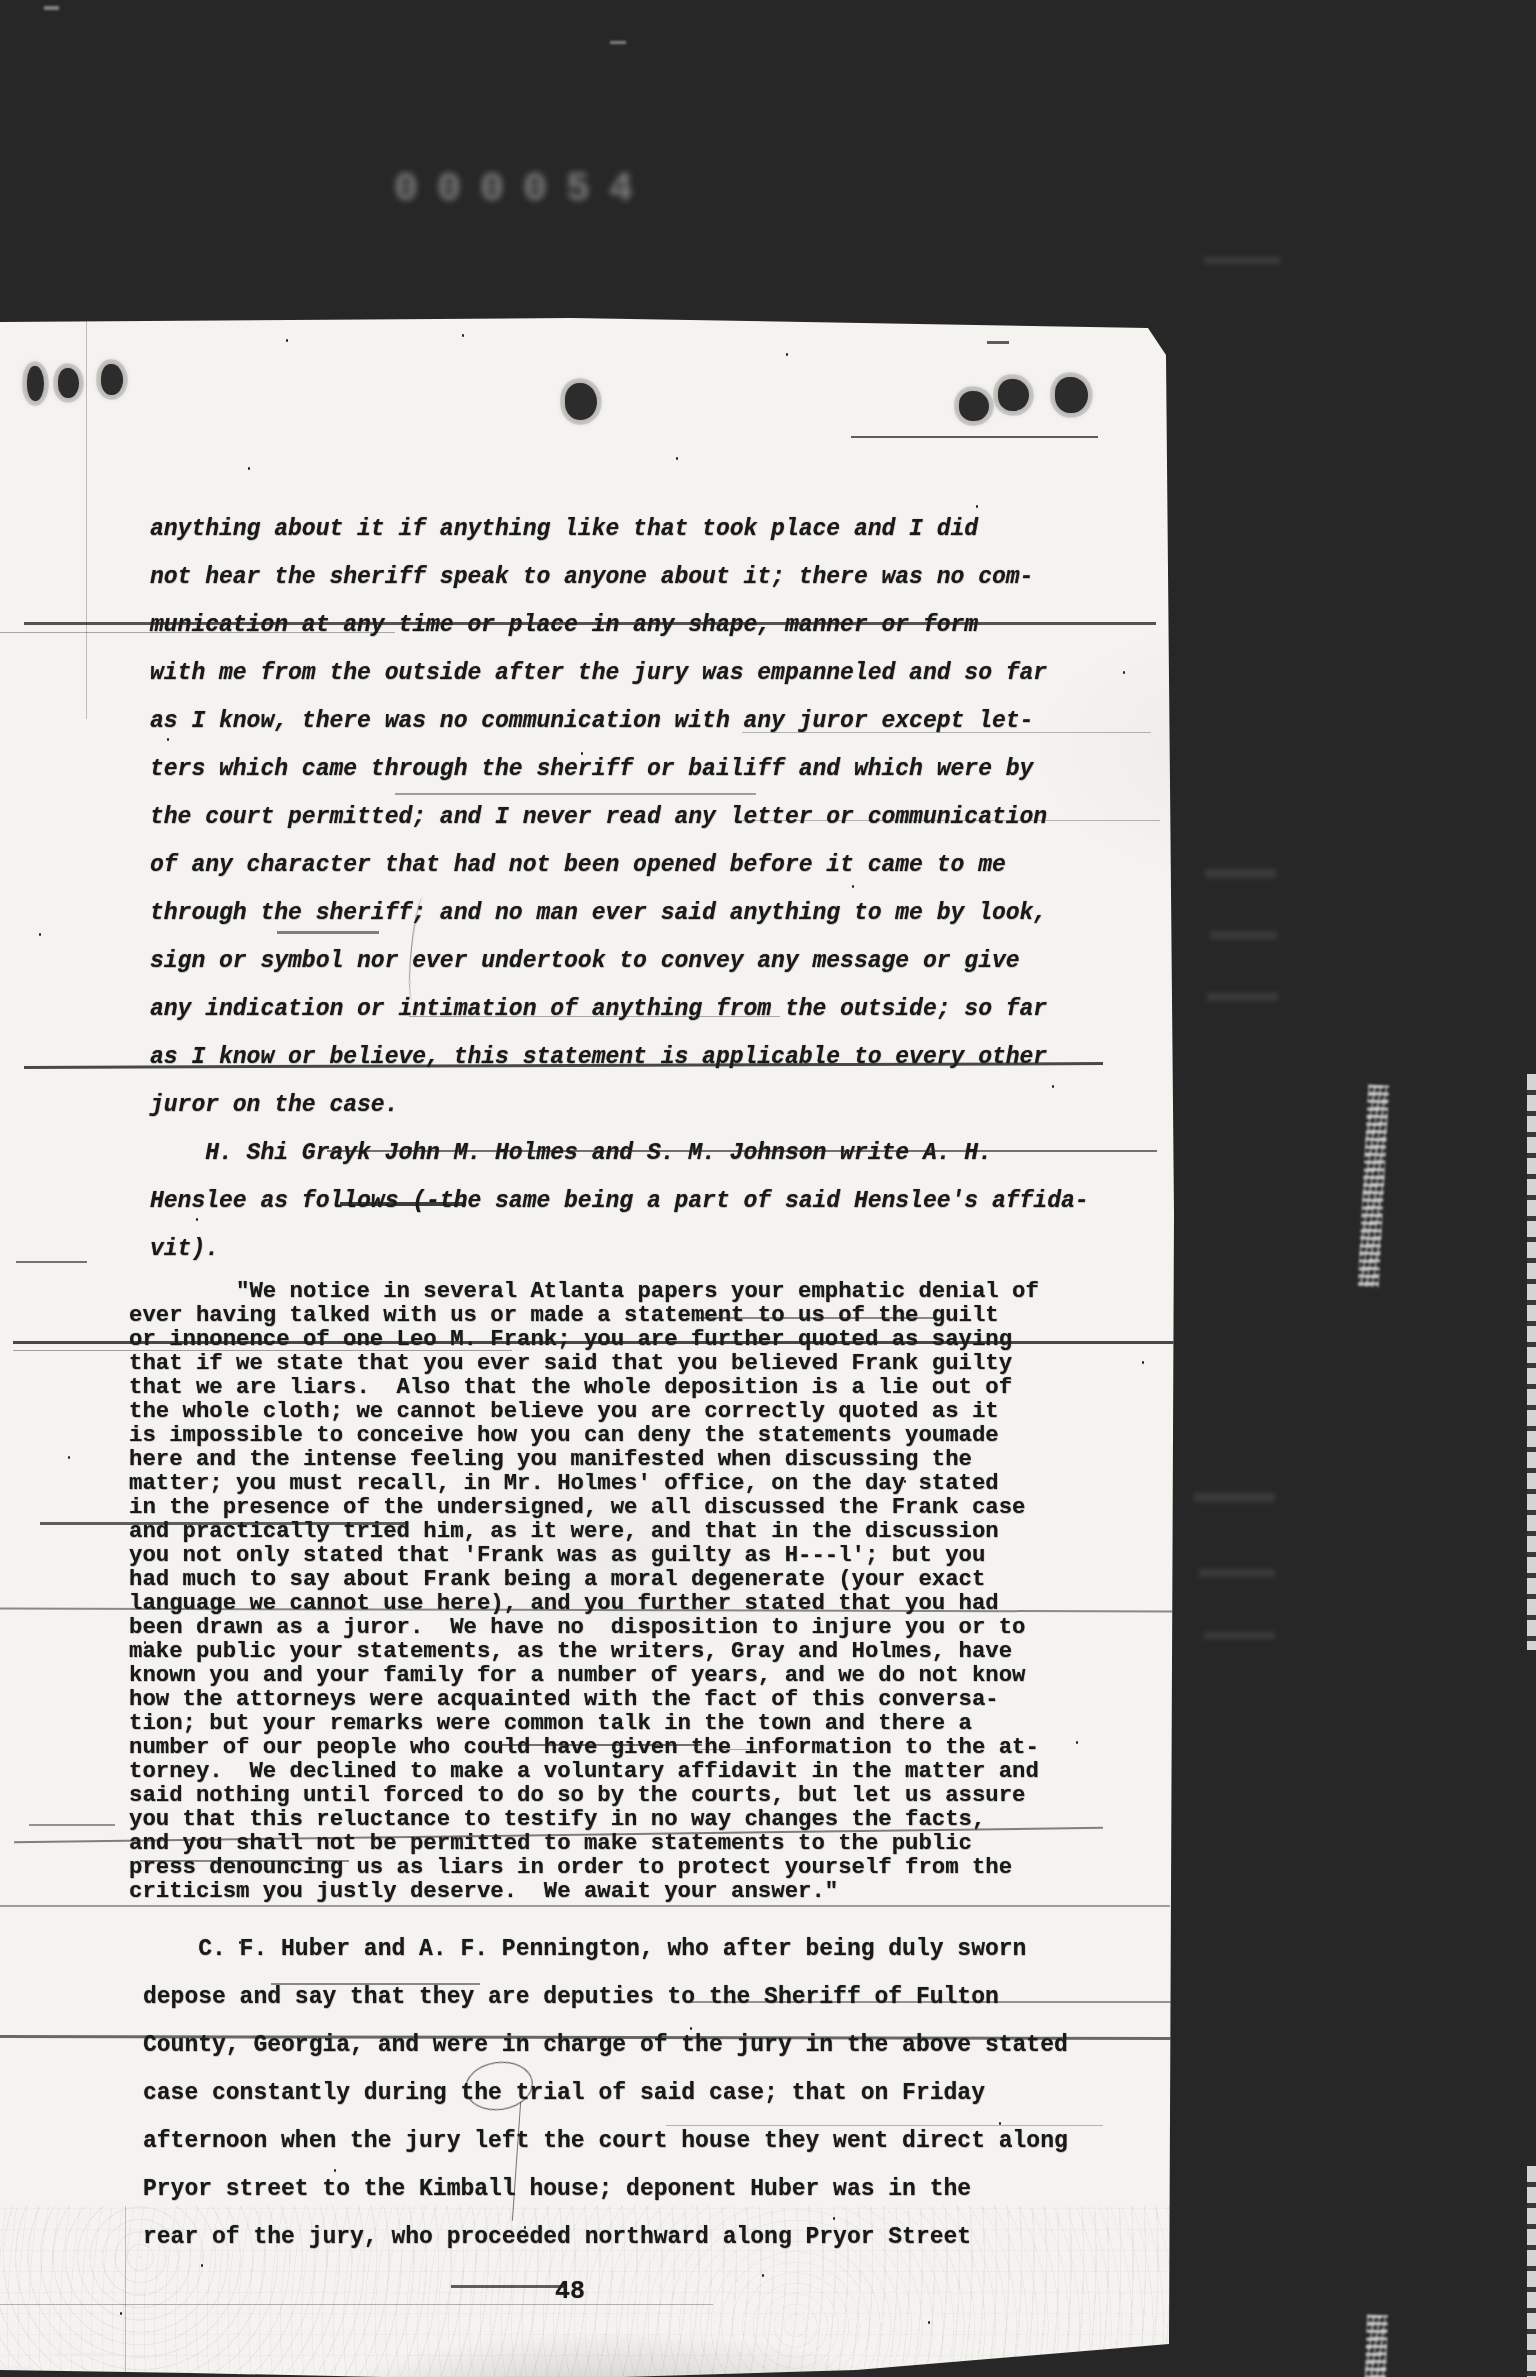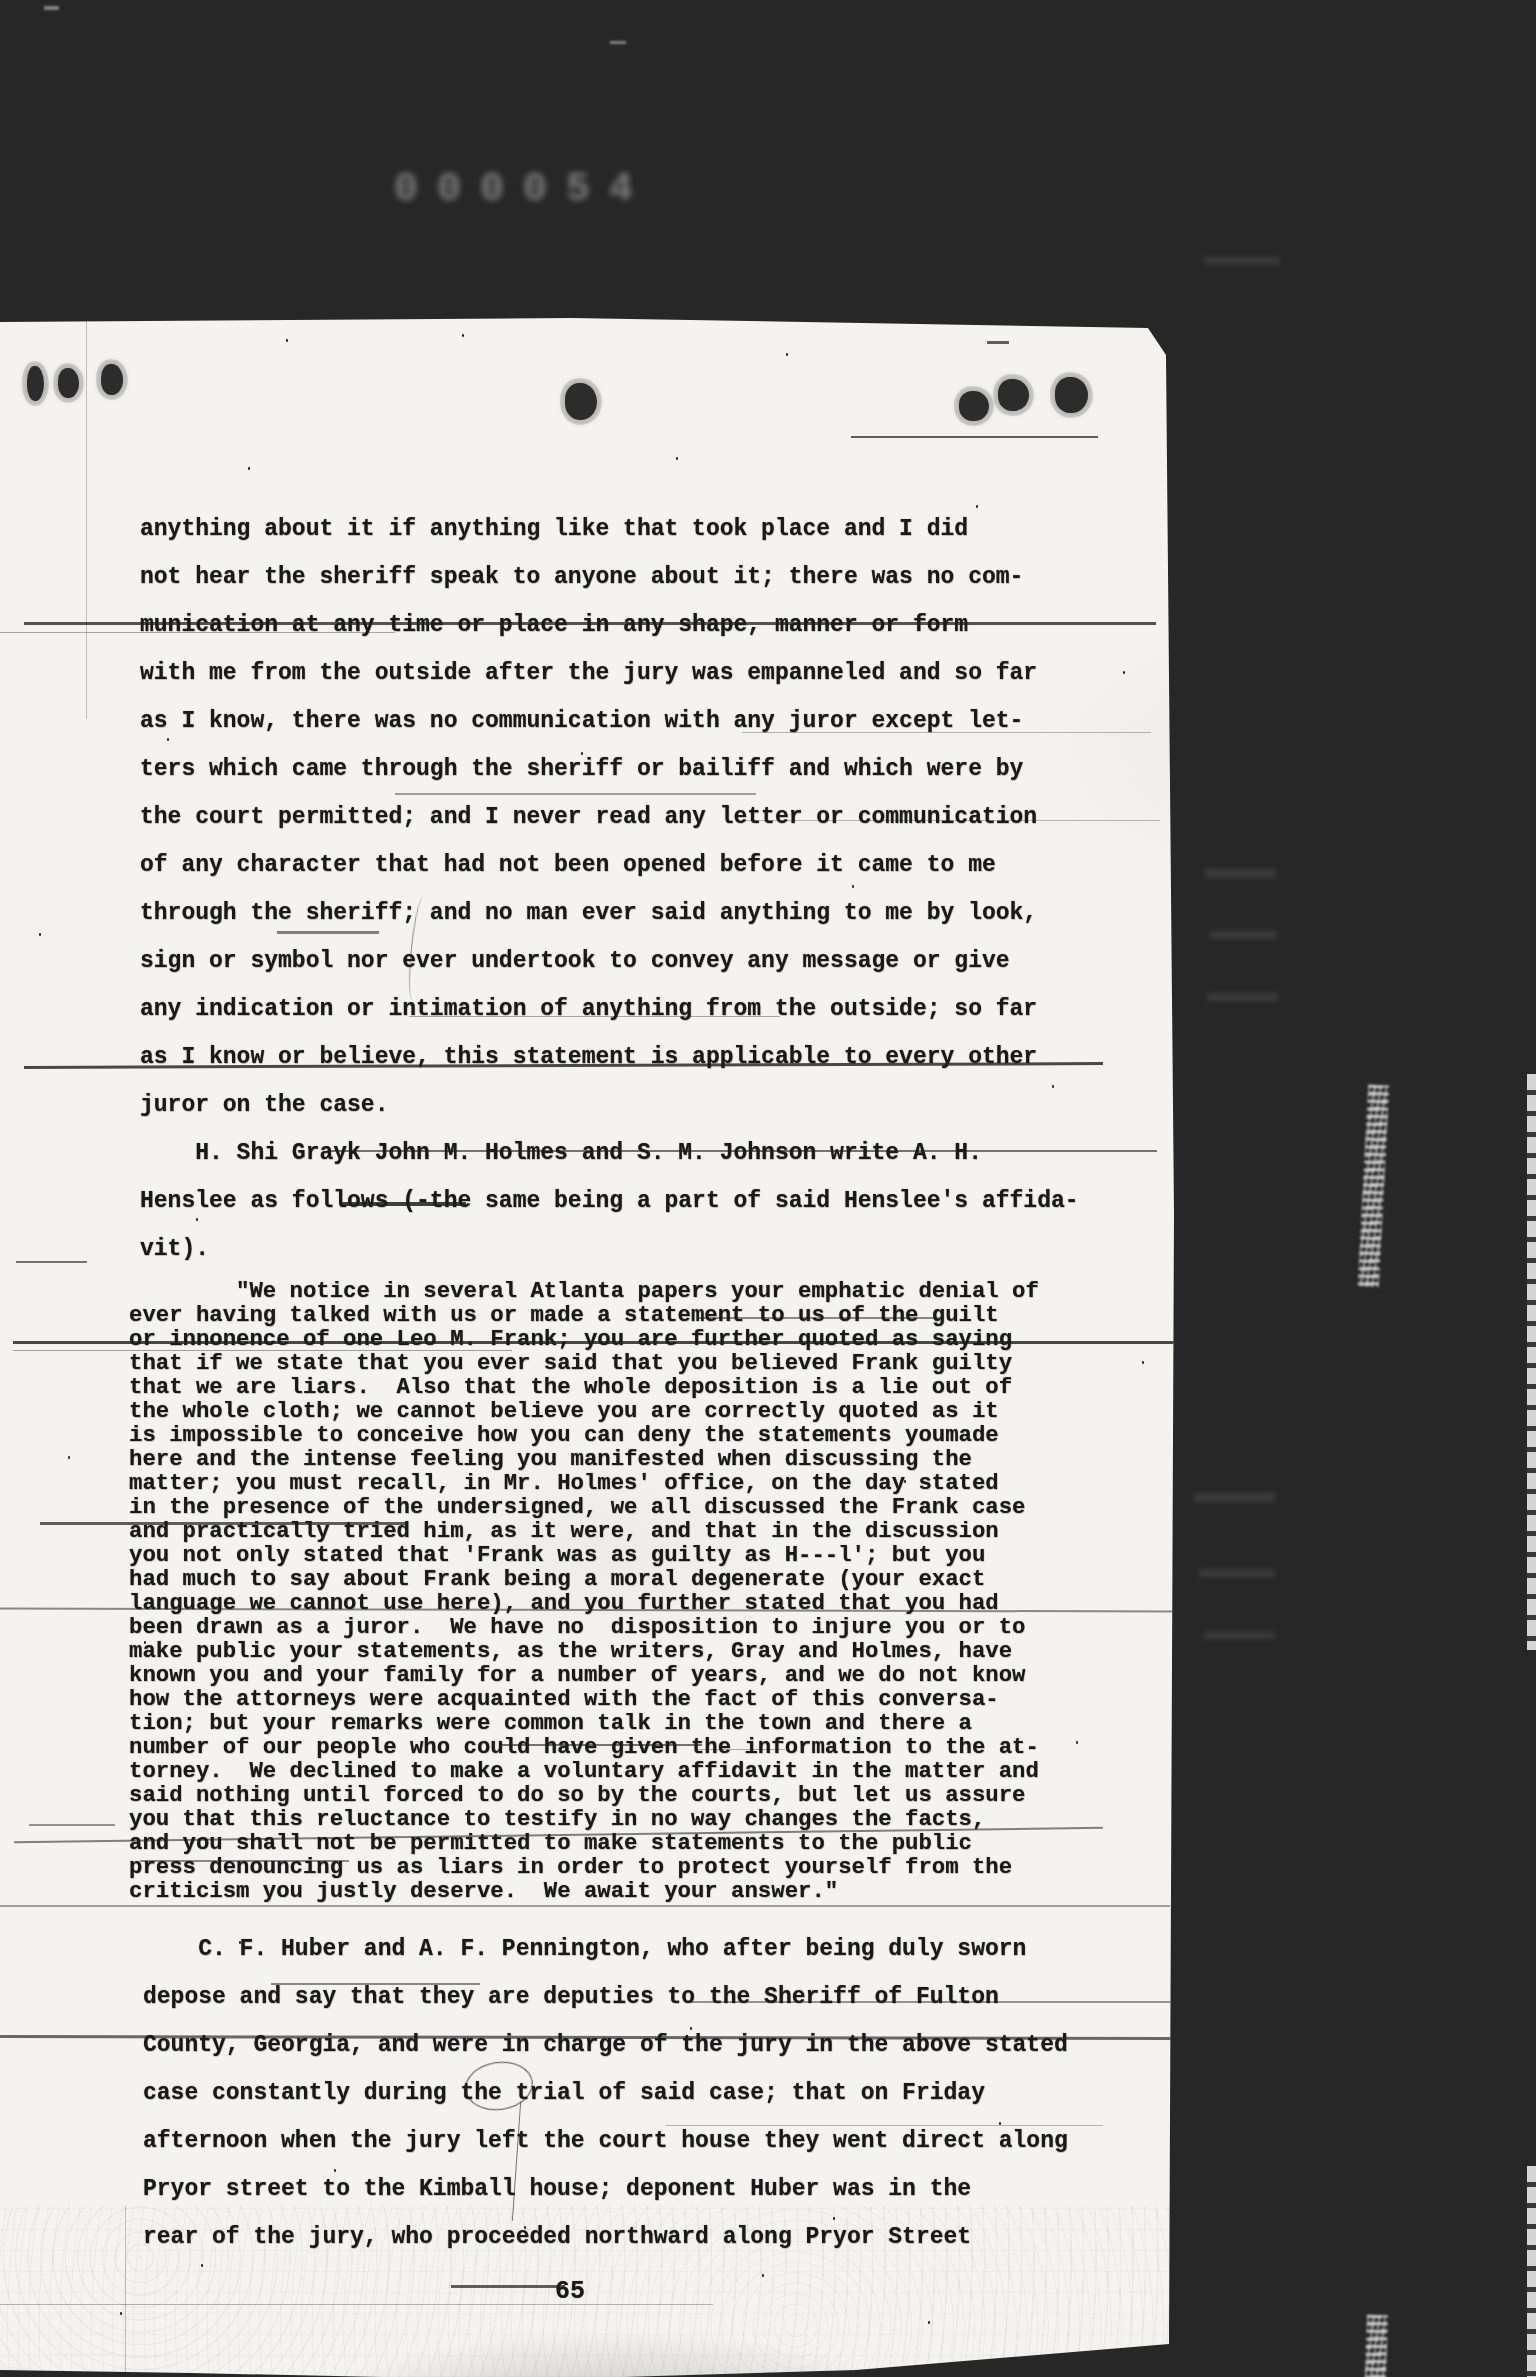--- a/index.html
+++ b/index.html
@@ -27,21 +27,21 @@
     background:
       radial-gradient(247px 143px at 15% 9%, rgba(0,0,0,.05), rgba(0,0,0,0) 70%),
       radial-gradient(333px 200px at 82% 30%, rgba(0,0,0,.035), rgba(0,0,0,0) 70%),
       radial-gradient(285px 181px at 40% 62%, rgba(0,0,0,.03), rgba(0,0,0,0) 70%),
       radial-gradient(428px 124px at 40% 97%, rgba(60,60,60,.28), rgba(0,0,0,0) 75%),
       radial-gradient(380px 95px at 75% 99%, rgba(70,70,70,.22), rgba(0,0,0,0) 75%),
       linear-gradient(180deg, rgba(0,0,0,.28) 0 2.9px, rgba(0,0,0,.08) 6.7px, rgba(0,0,0,0) 19px);}
   
   .typed{position:absolute;white-space:pre;color:#191919;font-weight:700;
     text-shadow:0 0 1px rgba(25,25,25,.55),0.5px 0.5px 0 rgba(40,40,40,.2);filter:blur(0.2px);}
-  #block-body{left:140px;top:505px;font-size:23px;line-height:48px;}
+  #block-body{left:150px;top:505px;font-size:23px;line-height:48px;font-style:italic;}
   #block-quote{left:129px;top:1279px;font-size:22.3px;line-height:24px;}
   #block-p3{left:143px;top:1925px;font-size:23px;line-height:48px;}
   #page-number{position:absolute;left:555px;top:2277px;font-size:25px;color:#1a1a1a;
     font-weight:700;text-shadow:0 0 1px rgba(25,25,25,.6);filter:blur(0.2px);}
   
   .art{position:absolute;background:#1d1d1d;}
   
   .blob{position:absolute;background:#2c2c2c;border-radius:46% 54% 52% 48%;
     box-shadow:0 0 0 4.8px rgba(60,60,60,.18),0 0 6.7px 1.9px rgba(40,40,40,.25);}
   .fold{position:absolute;background:rgba(0,0,0,.22);filter:blur(0.5px);}
@@ -97,21 +97,21 @@
     <div class="blob" style="left:565px;top:383px;width:32px;height:37px"></div>
     <div class="blob" style="left:959px;top:391px;width:29.5px;height:29.5px"></div>
     <div class="blob" style="left:998px;top:379px;width:31px;height:32px"></div>
     <div class="blob" style="left:1055px;top:377px;width:33px;height:36px"></div>
     <div class="art" style="left:851px;top:436px;width:247px;height:2.4px;opacity:.7"></div>
     <div class="art" style="left:987px;top:341px;width:22px;height:3.3px;opacity:.7"></div>
 
     <div id="block-body" class="typed"><div>anything about it if anything like that took place and I did</div><div>not hear the sheriff speak to anyone about it; there was no com-</div><div>munication at any time or place in any shape, manner or form</div><div>with me from the outside after the jury was empanneled and so far</div><div>as I know, there was no communication with any juror except let-</div><div>ters which came through the sheriff or bailiff and which were by</div><div>the court permitted; and I never read any letter or communication</div><div>of any character that had not been opened before it came to me</div><div>through the sheriff; and no man ever said anything to me by look,</div><div>sign or symbol nor ever undertook to convey any message or give</div><div>any indication or intimation of anything from the outside; so far</div><div>as I know or believe, this statement is applicable to every other</div><div>juror on the case.</div><div>    H. Shi Grayk John M. Holmes and S. M. Johnson write A. H.</div><div>Henslee as follows (-the same being a part of said Henslee's affida-</div><div>vit).</div></div>
     <div id="block-quote" class="typed"><div>        "We notice in several Atlanta papers your emphatic denial of</div><div>ever having talked with us or made a statement to us of the guilt</div><div>or innonence of one Leo M. Frank; you are further quoted as saying</div><div>that if we state that you ever said that you believed Frank guilty</div><div>that we are liars.  Also that the whole deposition is a lie out of</div><div>the whole cloth; we cannot believe you are correctly quoted as it</div><div>is impossible to conceive how you can deny the statements youmade</div><div>here and the intense feeling you manifested when discussing the</div><div>matter; you must recall, in Mr. Holmes' office, on the day stated</div><div>in the presence of the undersigned, we all discussed the Frank case</div><div>and practically tried him, as it were, and that in the discussion</div><div>you not only stated that 'Frank was as guilty as H---l'; but you</div><div>had much to say about Frank being a moral degenerate (your exact</div><div>language we cannot use here), and you further stated that you had</div><div>been drawn as a juror.  We have no  disposition to injure you or to</div><div>make public your statements, as the writers, Gray and Holmes, have</div><div>known you and your family for a number of years, and we do not know</div><div>how the attorneys were acquainted with the fact of this conversa-</div><div>tion; but your remarks were common talk in the town and there a</div><div>number of our people who could have given the information to the at-</div><div>torney.  We declined to make a voluntary affidavit in the matter and</div><div>said nothing until forced to do so by the courts, but let us assure</div><div>you that this reluctance to testify in no way changes the facts,</div><div>and you shall not be permitted to make statements to the public</div><div>press denouncing us as liars in order to protect yourself from the</div><div>criticism you justly deserve.  We await your answer."</div></div>
     <div id="block-p3" class="typed"><div>    C. F. Huber and A. F. Pennington, who after being duly sworn</div><div>depose and say that they are deputies to the Sheriff of Fulton</div><div>County, Georgia, and were in charge of the jury in the above stated</div><div>case constantly during the trial of said case; that on Friday</div><div>afternoon when the jury left the court house they went direct along</div><div>Pryor street to the Kimball house; deponent Huber was in the</div><div>rear of the jury, who proceeded northward along Pryor Street</div></div>
-    <div id="page-number">65</div>
+    <div id="page-number">48</div>
 
     <div class="art" style="left:24px;top:622px;width:1132px;height:2.9px;opacity:.75"></div>
     <div class="art" style="left:0;top:632px;width:395px;height:1.4px;opacity:.35"></div>
     <div class="art" style="left:742px;top:732px;width:409px;height:1.4px;opacity:.3"></div>
     <div class="art" style="left:395px;top:793px;width:361px;height:1.9px;opacity:.4"></div>
     <div class="art" style="left:742px;top:820px;width:418px;height:1.4px;opacity:.3"></div>
     <div class="art" style="left:277px;top:931px;width:102px;height:2.9px;opacity:.55"></div>
     <div class="art" style="left:409px;top:1016px;width:371px;height:1.4px;opacity:.35"></div>
     <div class="art" style="left:24px;top:1064px;width:1079px;height:2.9px;opacity:.8;transform:rotate(-.2deg)"></div>
     <div class="art" style="left:327px;top:1150px;width:830px;height:2.4px;opacity:.6"></div>

